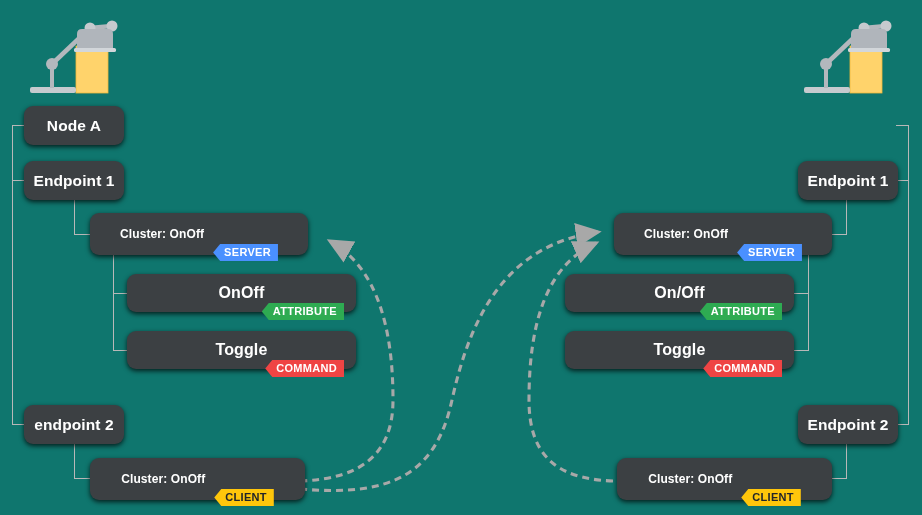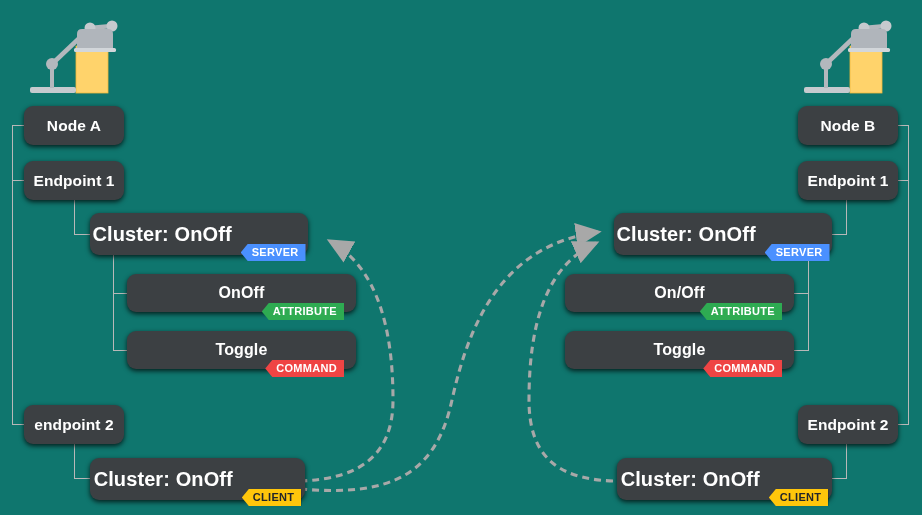--- a/index.html
+++ b/index.html
@@ -50,21 +50,21 @@
   }
   .box.small .label { font-size: 15.5px; font-weight: 700; }
 
   
   .box.cluster {
     height: 42px;
     justify-content: center;
     gap: 9px;
     padding: 0 14px;
   }
-  .box.cluster .label { font-size: 20px; }
+  .box.cluster .label { font-size: 12px; }
 
   
   .box.row {
     height: 38px;
     justify-content: center;
     gap: 0;
     padding: 0 8px;
   }
   .box.row .label { font-size: 16px; font-weight: 700; }
 
@@ -210,23 +210,20 @@
 
   <div class="box small" style="left:24px; top:405px;">
     <span class="label">endpoint 2</span>
   </div>
 
   <div class="box cluster" style="left:90px; top:458px; width:215px;">
     <span class="label">Cluster: OnOff</span>
     <span class="badge client">CLIENT</span>
   </div>
 
-  <div class="box small" style="left:798px; top:106px;">
-    <span class="label">Node B</span>
-  </div>
 
   <div class="box small" style="left:798px; top:161px;">
     <span class="label">Endpoint 1</span>
   </div>
 
   <div class="box cluster" style="left:614px; top:213px; width:218px;">
     <span class="label">Cluster: OnOff</span>
     <span class="badge server">SERVER</span>
   </div>
 

